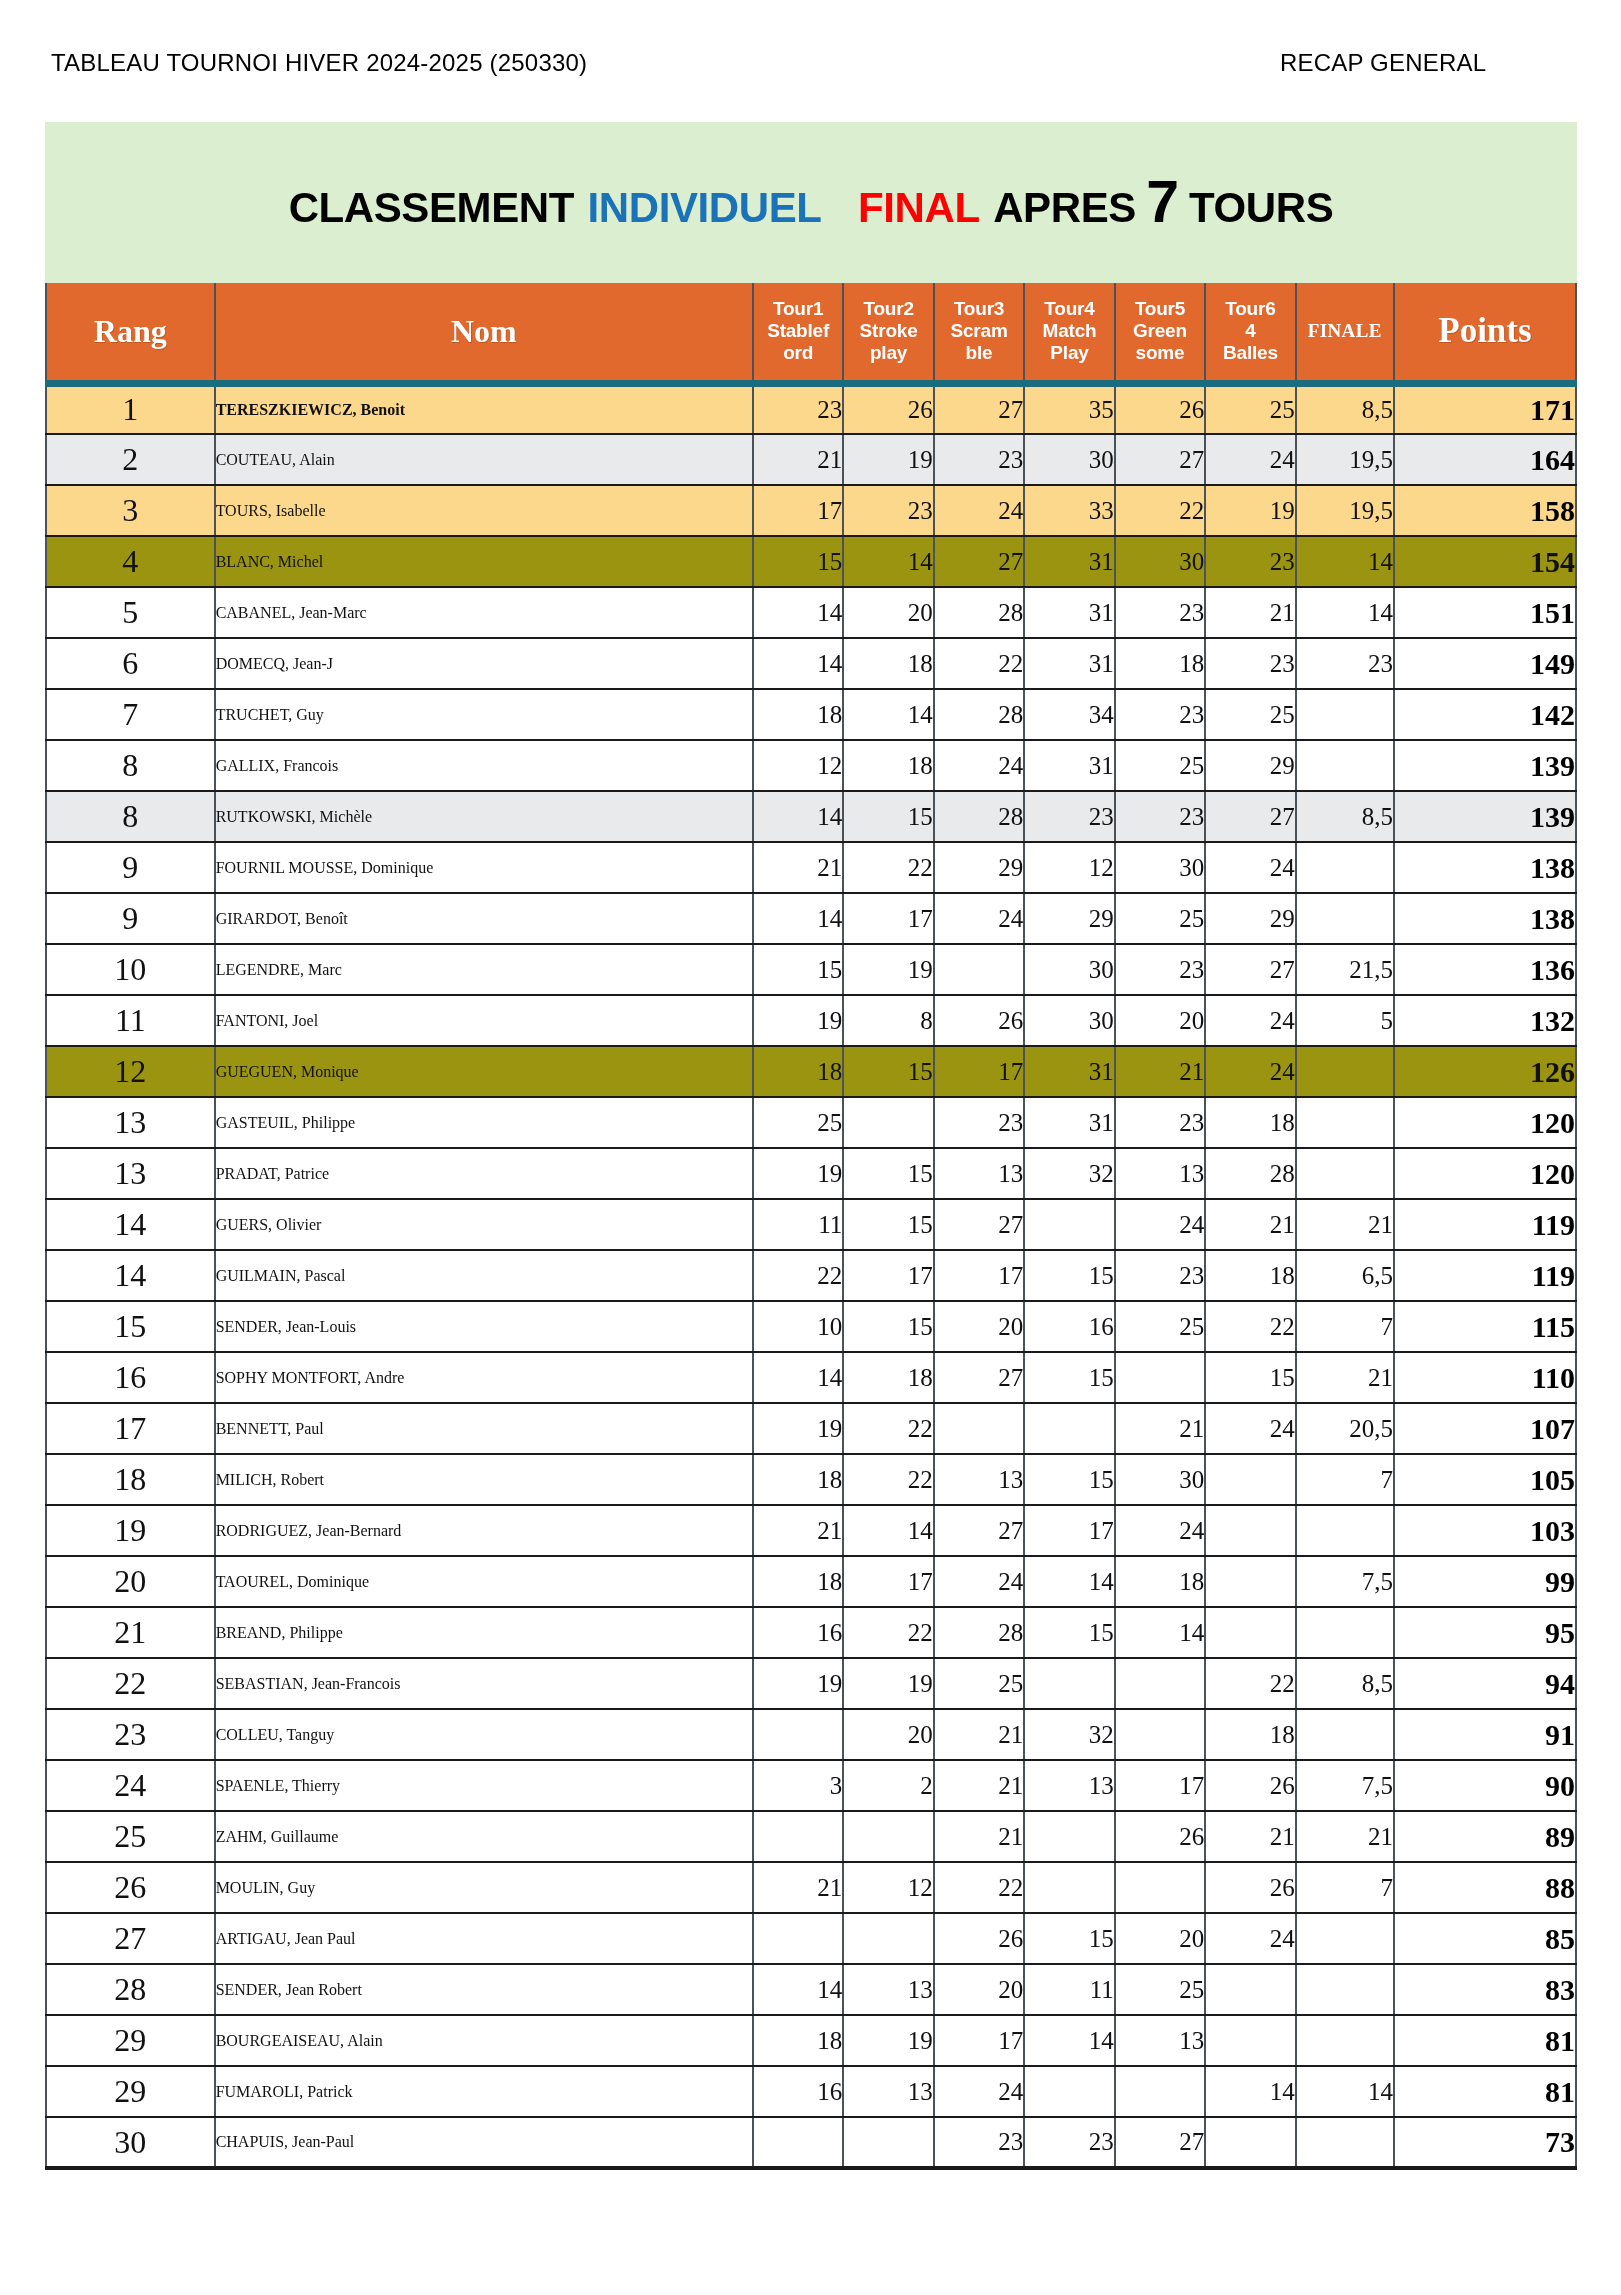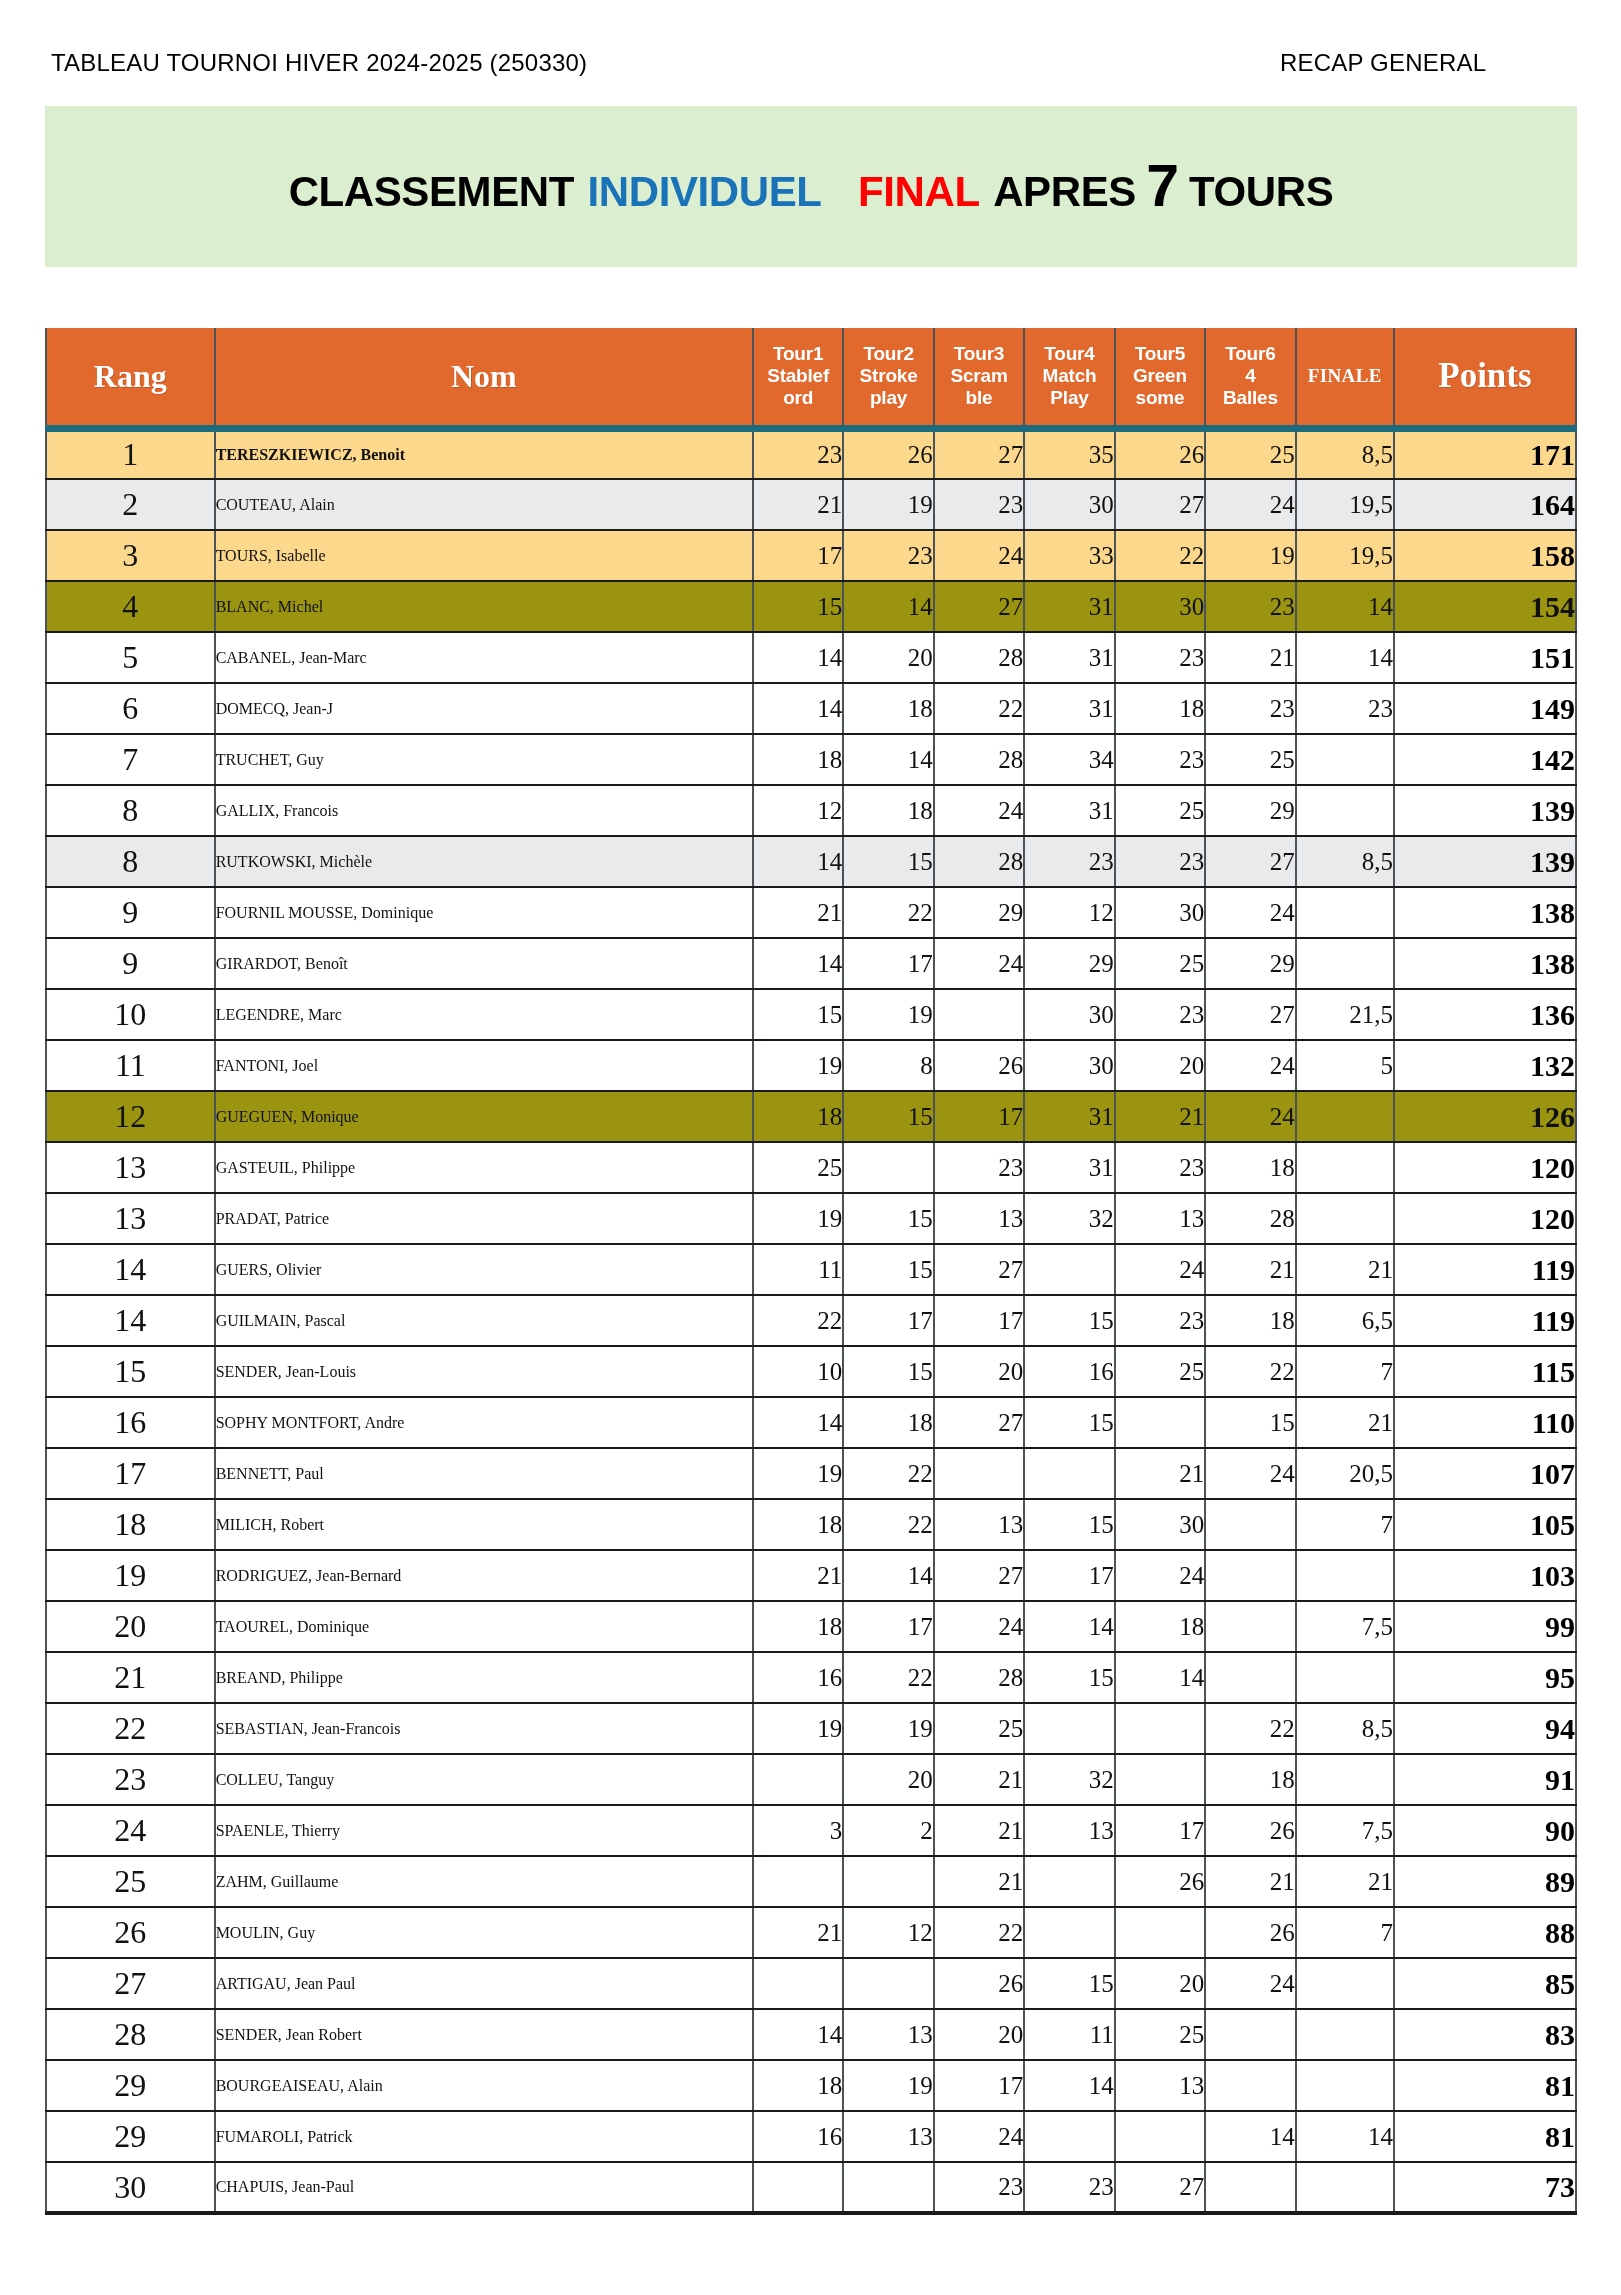--- a/index.html
+++ b/index.html
@@ -23,21 +23,21 @@
   }
   .topbar .recap{
     position:absolute;left:1243px;top:0;
     font-family:"Liberation Sans", sans-serif;
     font-size:24px;font-weight:400;color:#000;
     letter-spacing:0.2px;white-space:nowrap;margin-left:37px;
   }
 
   
   .banner{
-    position:absolute;left:45px;top:106px;width:1532px;height:161px;
+    position:absolute;left:45px;top:122px;width:1532px;height:161px;
     background:#dbeed0;
     display:flex;align-items:center;justify-content:center;
   }
   .banner-title{
     font-family:"Liberation Sans", sans-serif;
     font-weight:700;font-size:42px;color:#000;
     letter-spacing:-0.4px;white-space:nowrap;line-height:1;
     display:flex;align-items:baseline;
   }
   .banner-title span{display:inline-block;}
@@ -46,21 +46,20 @@
   .w-big{font-size:59px;line-height:.9;}
   .sp{width:13.5px;display:inline-block;}
   .sp-s{width:10.4px;display:inline-block;}
 
   
   table.rank{
     position:absolute;left:45px;top:283px;
     border-collapse:collapse;
     table-layout:fixed;
     width:1532px;
-    margin-top:45px;
   }
   table.rank td, table.rank th{
     padding:0;margin:0;
     border-left:2.4px solid #4b5358;
     border-right:2.4px solid #4b5358;
     box-sizing:border-box;
   }
 
   
   thead th{

